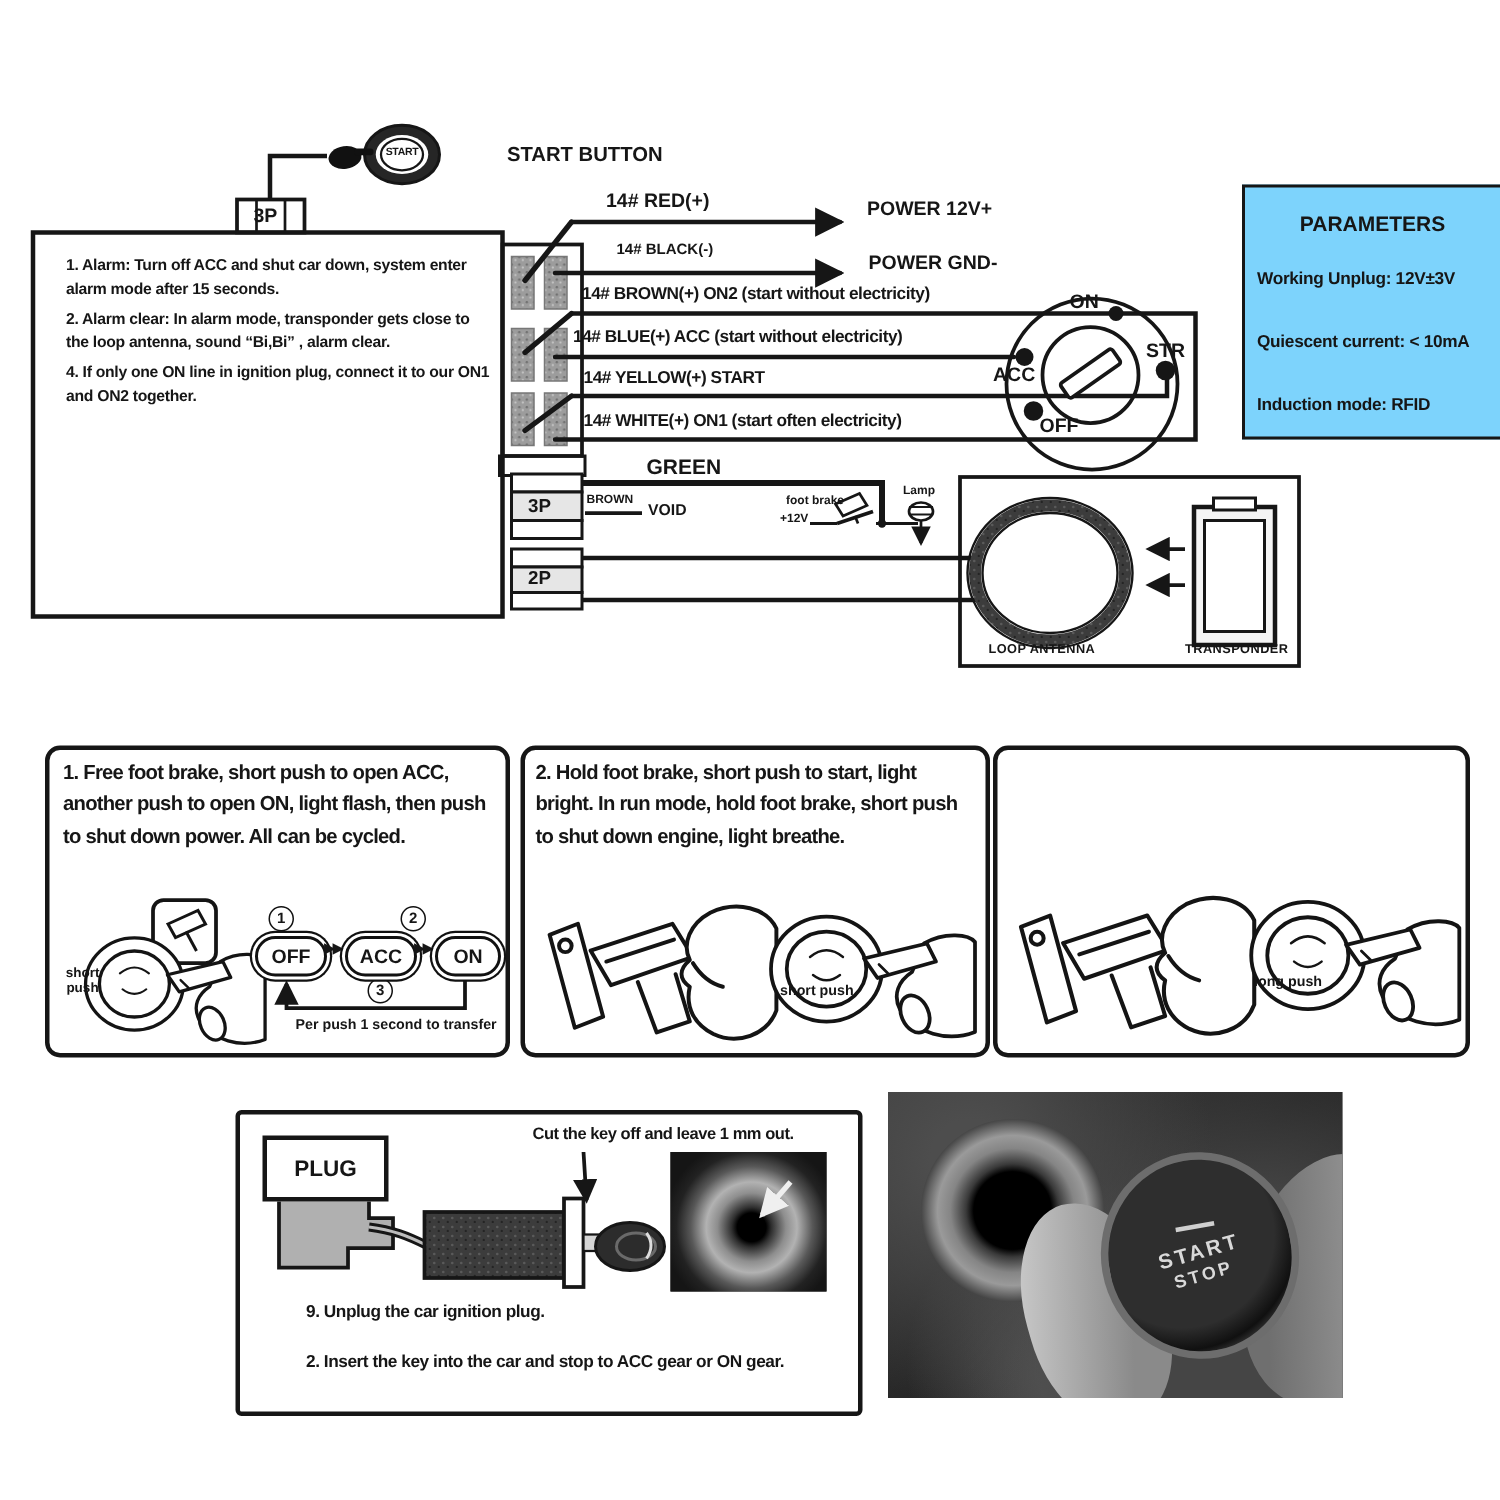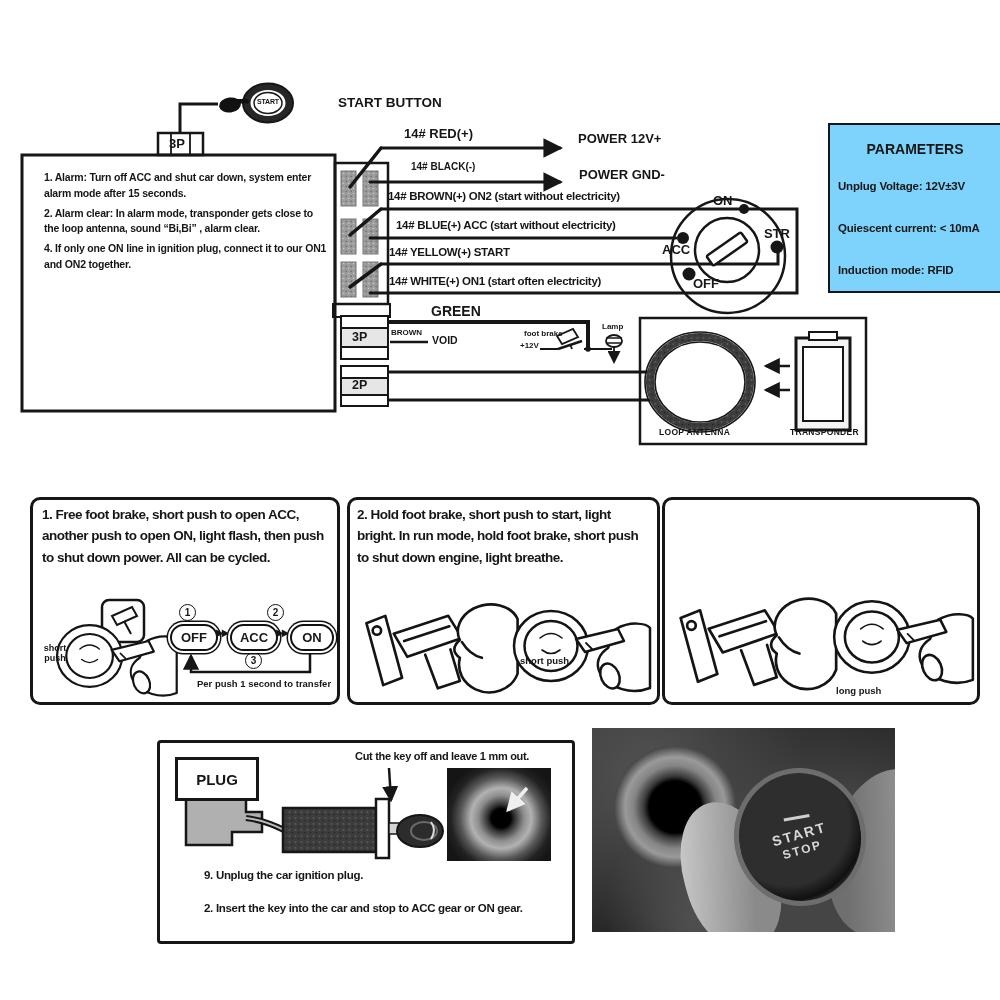--- a/index.html
+++ b/index.html
@@ -40,21 +40,21 @@
 
 <div class="page">
 
   <div class="abs op-panel" style="left:30px;top:497px;width:304px;height:202px;"></div>
   <div class="abs op-panel" style="left:347px;top:497px;width:307px;height:202px;"></div>
   <div class="abs op-panel" style="left:662px;top:497px;width:312px;height:202px;"></div>
   <div class="abs install-panel" style="left:157px;top:740px;width:412px;height:198px;"></div>
 
   <div class="abs params-box" style="left:813px;top:123px;width:170px;height:166px;">
     <div class="abs b" style="left:0;top:16px;width:100%;text-align:center;font-size:14px;">PARAMETERS</div>
-    <div class="abs b nw" style="left:8px;top:55px;font-size:11.5px;letter-spacing:-0.2px;">Unplug Voltage: 12V±3V</div>
+    <div class="abs b nw" style="left:8px;top:55px;font-size:11.5px;letter-spacing:-0.2px;">Working Unplug: 12V±3V</div>
     <div class="abs b nw" style="left:8px;top:97px;font-size:11.5px;letter-spacing:-0.2px;">Quiescent current:  &lt; 10mA</div>
     <div class="abs b nw" style="left:8px;top:139px;font-size:11.5px;letter-spacing:-0.2px;">Induction mode: RFID</div>
   </div>
 
   <div class="abs photo-main" style="left:592px;top:728px;width:303px;height:204px;">
     <div class="abs keyhole-photo" style="left:22px;top:18px;width:122px;height:122px;"></div>
     <div class="abs thumb-blob" style="left:92px;top:72px;width:92px;height:150px;"></div>
     <div class="abs hand-blob" style="left:238px;top:40px;width:110px;height:170px;"></div>
     <div class="abs pushbtn" style="left:142px;top:40px;width:122px;height:128px;">
       <div class="dash"></div>
@@ -225,21 +225,21 @@
     <p class="note-p">1. Alarm: Turn off ACC and shut car down, system enter alarm mode after 15 seconds.</p>
     <p class="note-p">2. Alarm clear: In alarm mode, transponder gets close to the loop antenna, sound “Bi,Bi” , alarm clear.</p>
     <p class="note-p">4. If only one ON line in ignition plug, connect it to our ON1 and ON2 together.</p>
   </div>
 
   <div class="abs b nw" style="left:404px;top:126px;font-size:13px;">14# RED(+)</div>
   <div class="abs b nw" style="left:578px;top:131px;font-size:13px;">POWER 12V+</div>
   <div class="abs b nw" style="left:411px;top:161px;font-size:10px;">14# BLACK(-)</div>
   <div class="abs b nw" style="left:579px;top:167px;font-size:13px;">POWER GND-</div>
   <div class="abs b nw" style="left:388px;top:190px;font-size:11.5px;letter-spacing:-0.3px;">14# BROWN(+)   ON2 (start without electricity)</div>
-  <div class="abs b nw" style="left:396px;top:219px;font-size:11.5px;letter-spacing:-0.3px;">14# BLUE(+)   ACC (start without electricity)</div>
+  <div class="abs b nw" style="left:382px;top:219px;font-size:11.5px;letter-spacing:-0.3px;">14# BLUE(+)   ACC (start without electricity)</div>
   <div class="abs b nw" style="left:389px;top:246px;font-size:11.5px;letter-spacing:-0.3px;">14# YELLOW(+)   START</div>
   <div class="abs b nw" style="left:389px;top:275px;font-size:11.5px;letter-spacing:-0.3px;">14# WHITE(+)   ON1 (start often electricity)</div>
 
   <div class="abs b nw" style="left:713px;top:193px;font-size:13px;">ON</div>
   <div class="abs b nw" style="left:662px;top:242px;font-size:13px;">ACC</div>
   <div class="abs b nw" style="left:764px;top:226px;font-size:13px;">STR</div>
   <div class="abs b nw" style="left:693px;top:276px;font-size:13px;">OFF</div>
 
   <div class="abs b nw" style="left:431px;top:303px;font-size:14px;">GREEN</div>
   <div class="abs b nw" style="left:391px;top:328px;font-size:8px;">BROWN</div>
@@ -262,21 +262,21 @@
   <div class="abs circ" style="left:245px;top:652px;">3</div>
 
   <div class="abs pill" style="left:170px;top:624px;width:44px;height:23px;">OFF</div>
   <div class="abs b nw" style="left:216px;top:627px;font-size:10px;letter-spacing:-2px;">▶▶</div>
   <div class="abs pill" style="left:230px;top:624px;width:44px;height:23px;">ACC</div>
   <div class="abs b nw" style="left:276px;top:627px;font-size:10px;letter-spacing:-2px;">▶▶</div>
   <div class="abs pill" style="left:290px;top:624px;width:40px;height:23px;">ON</div>
   <div class="abs b nw" style="left:197px;top:678px;font-size:9.5px;">Per push 1 second to transfer</div>
 
   <div class="abs b nw" style="left:520px;top:655px;font-size:9.5px;">short push</div>
-  <div class="abs b nw" style="left:836px;top:649px;font-size:9.5px;margin-top:36px;">long push</div>
+  <div class="abs b nw" style="left:836px;top:649px;font-size:9.5px;">long push</div>
 
   <div class="abs" style="left:175px;top:757px;width:78px;height:38px;border:3px solid #161616;background:#fff;display:flex;align-items:center;justify-content:center;font-weight:bold;font-size:15px;">
     <span>PLUG</span>
   </div>
   <div class="abs b nw" style="left:355px;top:750px;font-size:11px;letter-spacing:-0.3px;">Cut the key off and leave 1 mm out.</div>
   <div class="abs b nw" style="left:204px;top:869px;font-size:11.5px;letter-spacing:-0.3px;">9.  Unplug the car ignition plug.</div>
   <div class="abs b nw" style="left:204px;top:902px;font-size:11.5px;letter-spacing:-0.3px;">2.  Insert the key into the car and  stop to ACC gear or ON gear.</div>
 
 </div>
 

